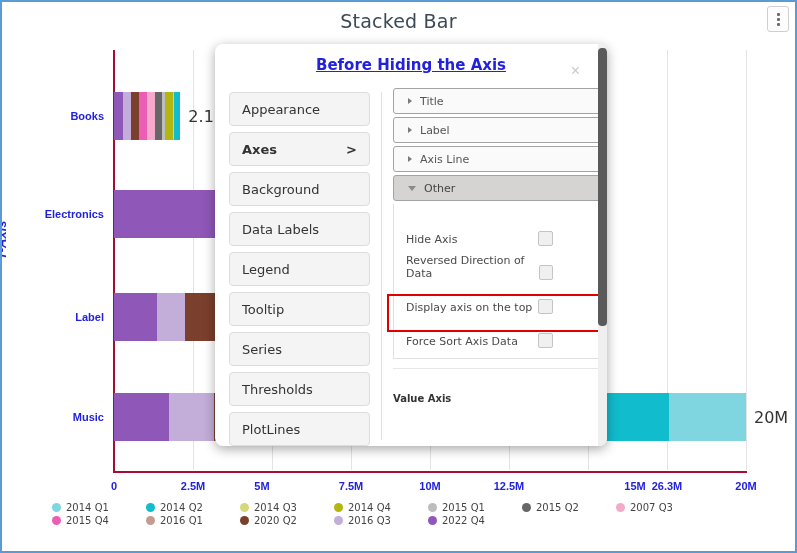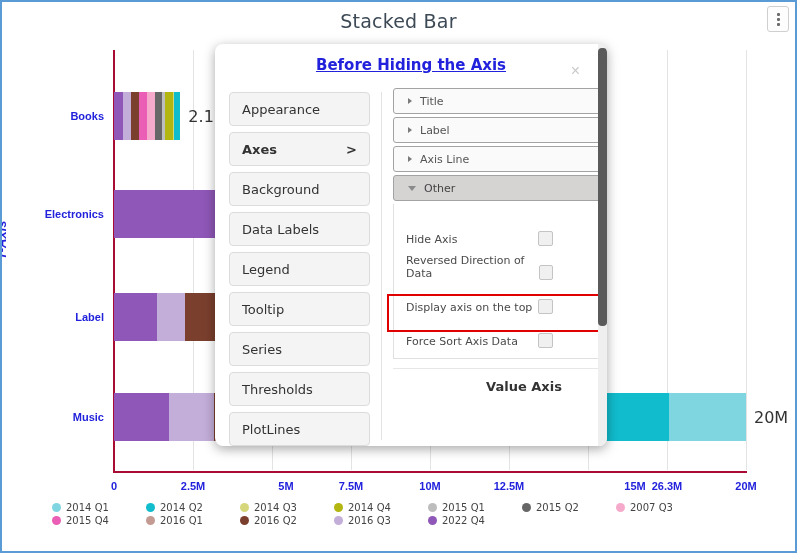--- a/index.html
+++ b/index.html
@@ -263,24 +263,23 @@
     left: 172px; top: 250px;
     width: 250px; height: 34px;
     border: 2px solid #e00000;
     pointer-events: none;
   }
   #panel-hr {
     height: 1px; background: #e7e7e7;
     margin: 9px 0 0 0;
   }
   .panel-heading2 {
-    font-size: 13px; font-weight: bold; color: #333;
-    font-family: "DejaVu Sans", sans-serif;
-    margin-top: 10px;
-    text-align: center;
+    font-size: 10px; font-weight: bold; color: #333;
+    font-family: "DejaVu Sans", sans-serif;
+    margin-top: 24px;
   }
 </style>
 </head>
 <body>
 
 <div id="app">
 
   <div id="chart-title">Stacked Bar</div>
 
   <div id="kebab-menu">
@@ -351,21 +350,21 @@
 
   <div id="cat-labels">
       <div class="cat-label" style="top: 108px; right: 691px;">Books</div>
       <div class="cat-label" style="top: 206px; right: 691px;">Electronics</div>
       <div class="cat-label" style="top: 309px; right: 691px;">Label</div>
       <div class="cat-label" style="top: 409px; right: 691px;">Music</div>
     </div>
   <div id="x-ticks">
       <div class="x-tick" style="left: 112px;">0</div>
       <div class="x-tick" style="left: 191px;">2.5M</div>
-      <div class="x-tick" style="left: 284px;">5M</div>
+      <div class="x-tick" style="left: 260px;">5M</div>
       <div class="x-tick" style="left: 349px;">7.5M</div>
       <div class="x-tick" style="left: 428px;">10M</div>
       <div class="x-tick" style="left: 507px;">12.5M</div>
       <div class="x-tick" style="left: 586px; margin-left: 47px;">15M</div>
       <div class="x-tick" style="left: 665px;">26.3M</div>
       <div class="x-tick" style="left: 744px;">20M</div>
     </div>
 
   <div id="legend">
       <div class="legend-item">
@@ -399,21 +398,21 @@
       <div class="legend-item">
         <span class="legend-swatch" style="background: rgb(234, 95, 181);"></span>
         <span>2015 Q4</span>
       </div>
       <div class="legend-item">
         <span class="legend-swatch" style="background: rgb(196, 155, 147);"></span>
         <span>2016 Q1</span>
       </div>
       <div class="legend-item">
         <span class="legend-swatch" style="background: rgb(123, 63, 46);"></span>
-        <span>2016 Q2</span>
+        <span>2020 Q2</span>
       </div>
       <div class="legend-item">
         <span class="legend-swatch" style="background: rgb(195, 173, 217);"></span>
         <span>2016 Q3</span>
       </div>
       <div class="legend-item">
         <span class="legend-swatch" style="background: rgb(143, 87, 184);"></span>
         <span>2022 Q4</span>
       </div>
     </div>

